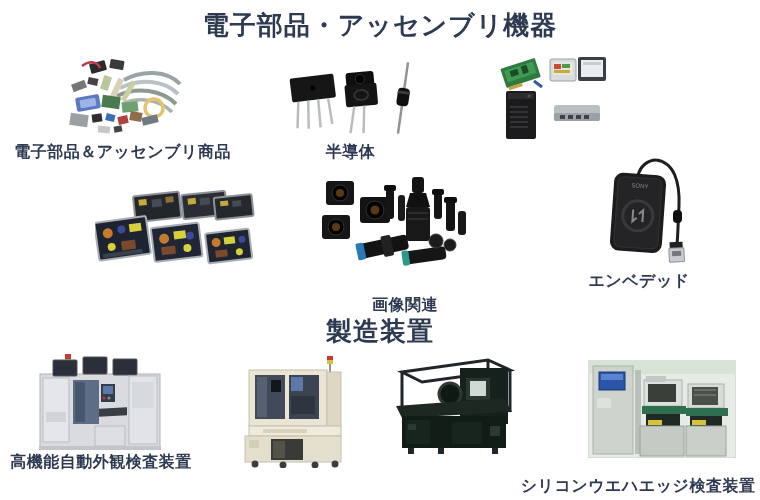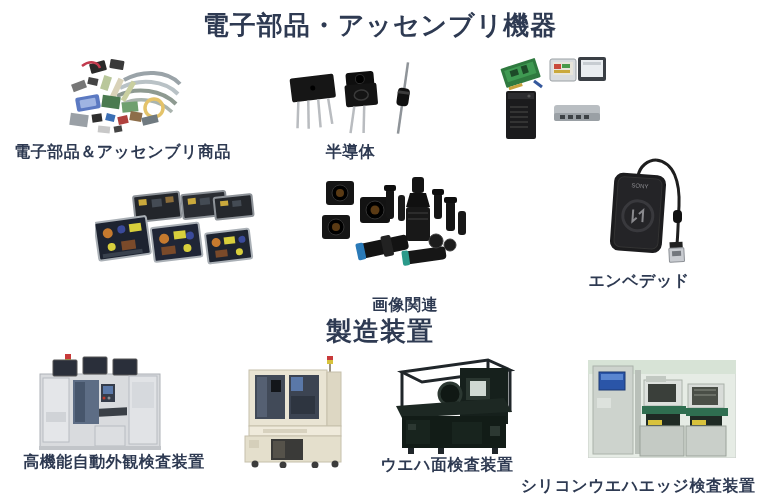--- a/index.html
+++ b/index.html
@@ -252,21 +252,21 @@
       <rect x="40" y="30" width="10" height="40" fill="#47566c"></rect>
       <rect x="66" y="32" width="14" height="18" fill="#353c4a"></rect>
       <rect x="68" y="34" width="10" height="8" fill="#5a78a8"></rect>
       <circle cx="69" cy="46" r="1.5" fill="#c0392b"></circle>
       <circle cx="74" cy="46" r="1.5" fill="#8a8f96"></circle>
       <rect x="64" y="60" width="28" height="8" fill="#3a3f46" transform="skewY(-3)"></rect>
       <rect x="60" y="74" width="30" height="20" fill="#dcdee1" stroke="#b8bcc1"></rect>
       <rect x="4" y="94" width="122" height="4" fill="#c2c5c9"></rect>
     </svg>
   </div>
-  <div class="cat-label" style="left:13px;top:452px;width:202px;">高機能自動外観検査装置</div>
+  <div class="cat-label" style="left:0px;top:452px;width:202px;">高機能自動外観検査装置</div>
 
   <div class="img-box" style="left:233px;top:356px;">
     <svg width="122" height="112" viewBox="0 0 122 112">
       <line x1="97" y1="0" x2="97" y2="16" stroke="#9a9382" stroke-width="2"></line>
       <rect x="94" y="0" width="6" height="4" fill="#c83a3a"></rect>
       <rect x="94" y="4" width="6" height="4" fill="#d8c23c"></rect>
       <rect x="16" y="14" width="78" height="56" fill="#e9e4d3" stroke="#c6c0ab"></rect>
       <rect x="94" y="16" width="14" height="54" fill="#ddd7c3" stroke="#c6c0ab"></rect>
       <rect x="22" y="19" width="30" height="44" fill="#414a58"></rect>
       <rect x="24" y="21" width="10" height="40" fill="#556072"></rect>
@@ -302,21 +302,20 @@
       <rect x="14" y="70" width="24" height="24" fill="#18241e"></rect>
       <rect x="60" y="72" width="30" height="22" fill="#18241e"></rect>
       <rect x="96" y="74" width="14" height="16" fill="#1b2challenge" opacity="0"></rect>
       <rect x="16" y="74" width="8" height="6" fill="#2c3832"></rect>
       <rect x="98" y="76" width="10" height="10" fill="#2c3832"></rect>
       <rect x="16" y="98" width="6" height="6" fill="#20262a"></rect>
       <rect x="100" y="98" width="6" height="6" fill="#20262a"></rect>
       <rect x="46" y="98" width="6" height="6" fill="#20262a"></rect>
     </svg>
   </div>
-  <div class="cat-label" style="left:367px;top:455px;width:160px;">ウエハ面検査装置</div>
 
   <div class="img-box" style="left:588px;top:360px;">
     <svg width="148" height="98" viewBox="0 0 148 98">
       <rect x="0" y="0" width="148" height="98" fill="#e6ece5" stroke="#c8cec8"></rect>
       <rect x="0" y="0" width="148" height="14" fill="#d7e3d6"></rect>
       <rect x="5" y="6" width="40" height="88" fill="#cdd3cd" stroke="#aab2aa"></rect>
       <rect x="11" y="12" width="26" height="18" fill="#2a55a8" stroke="#1c3a74"></rect>
       <rect x="13" y="14" width="22" height="6" fill="#5a86d0"></rect>
       <rect x="9" y="38" width="14" height="10" fill="#dde2dd"></rect>
       <rect x="47" y="10" width="6" height="84" fill="#b9c0b9"></rect>

